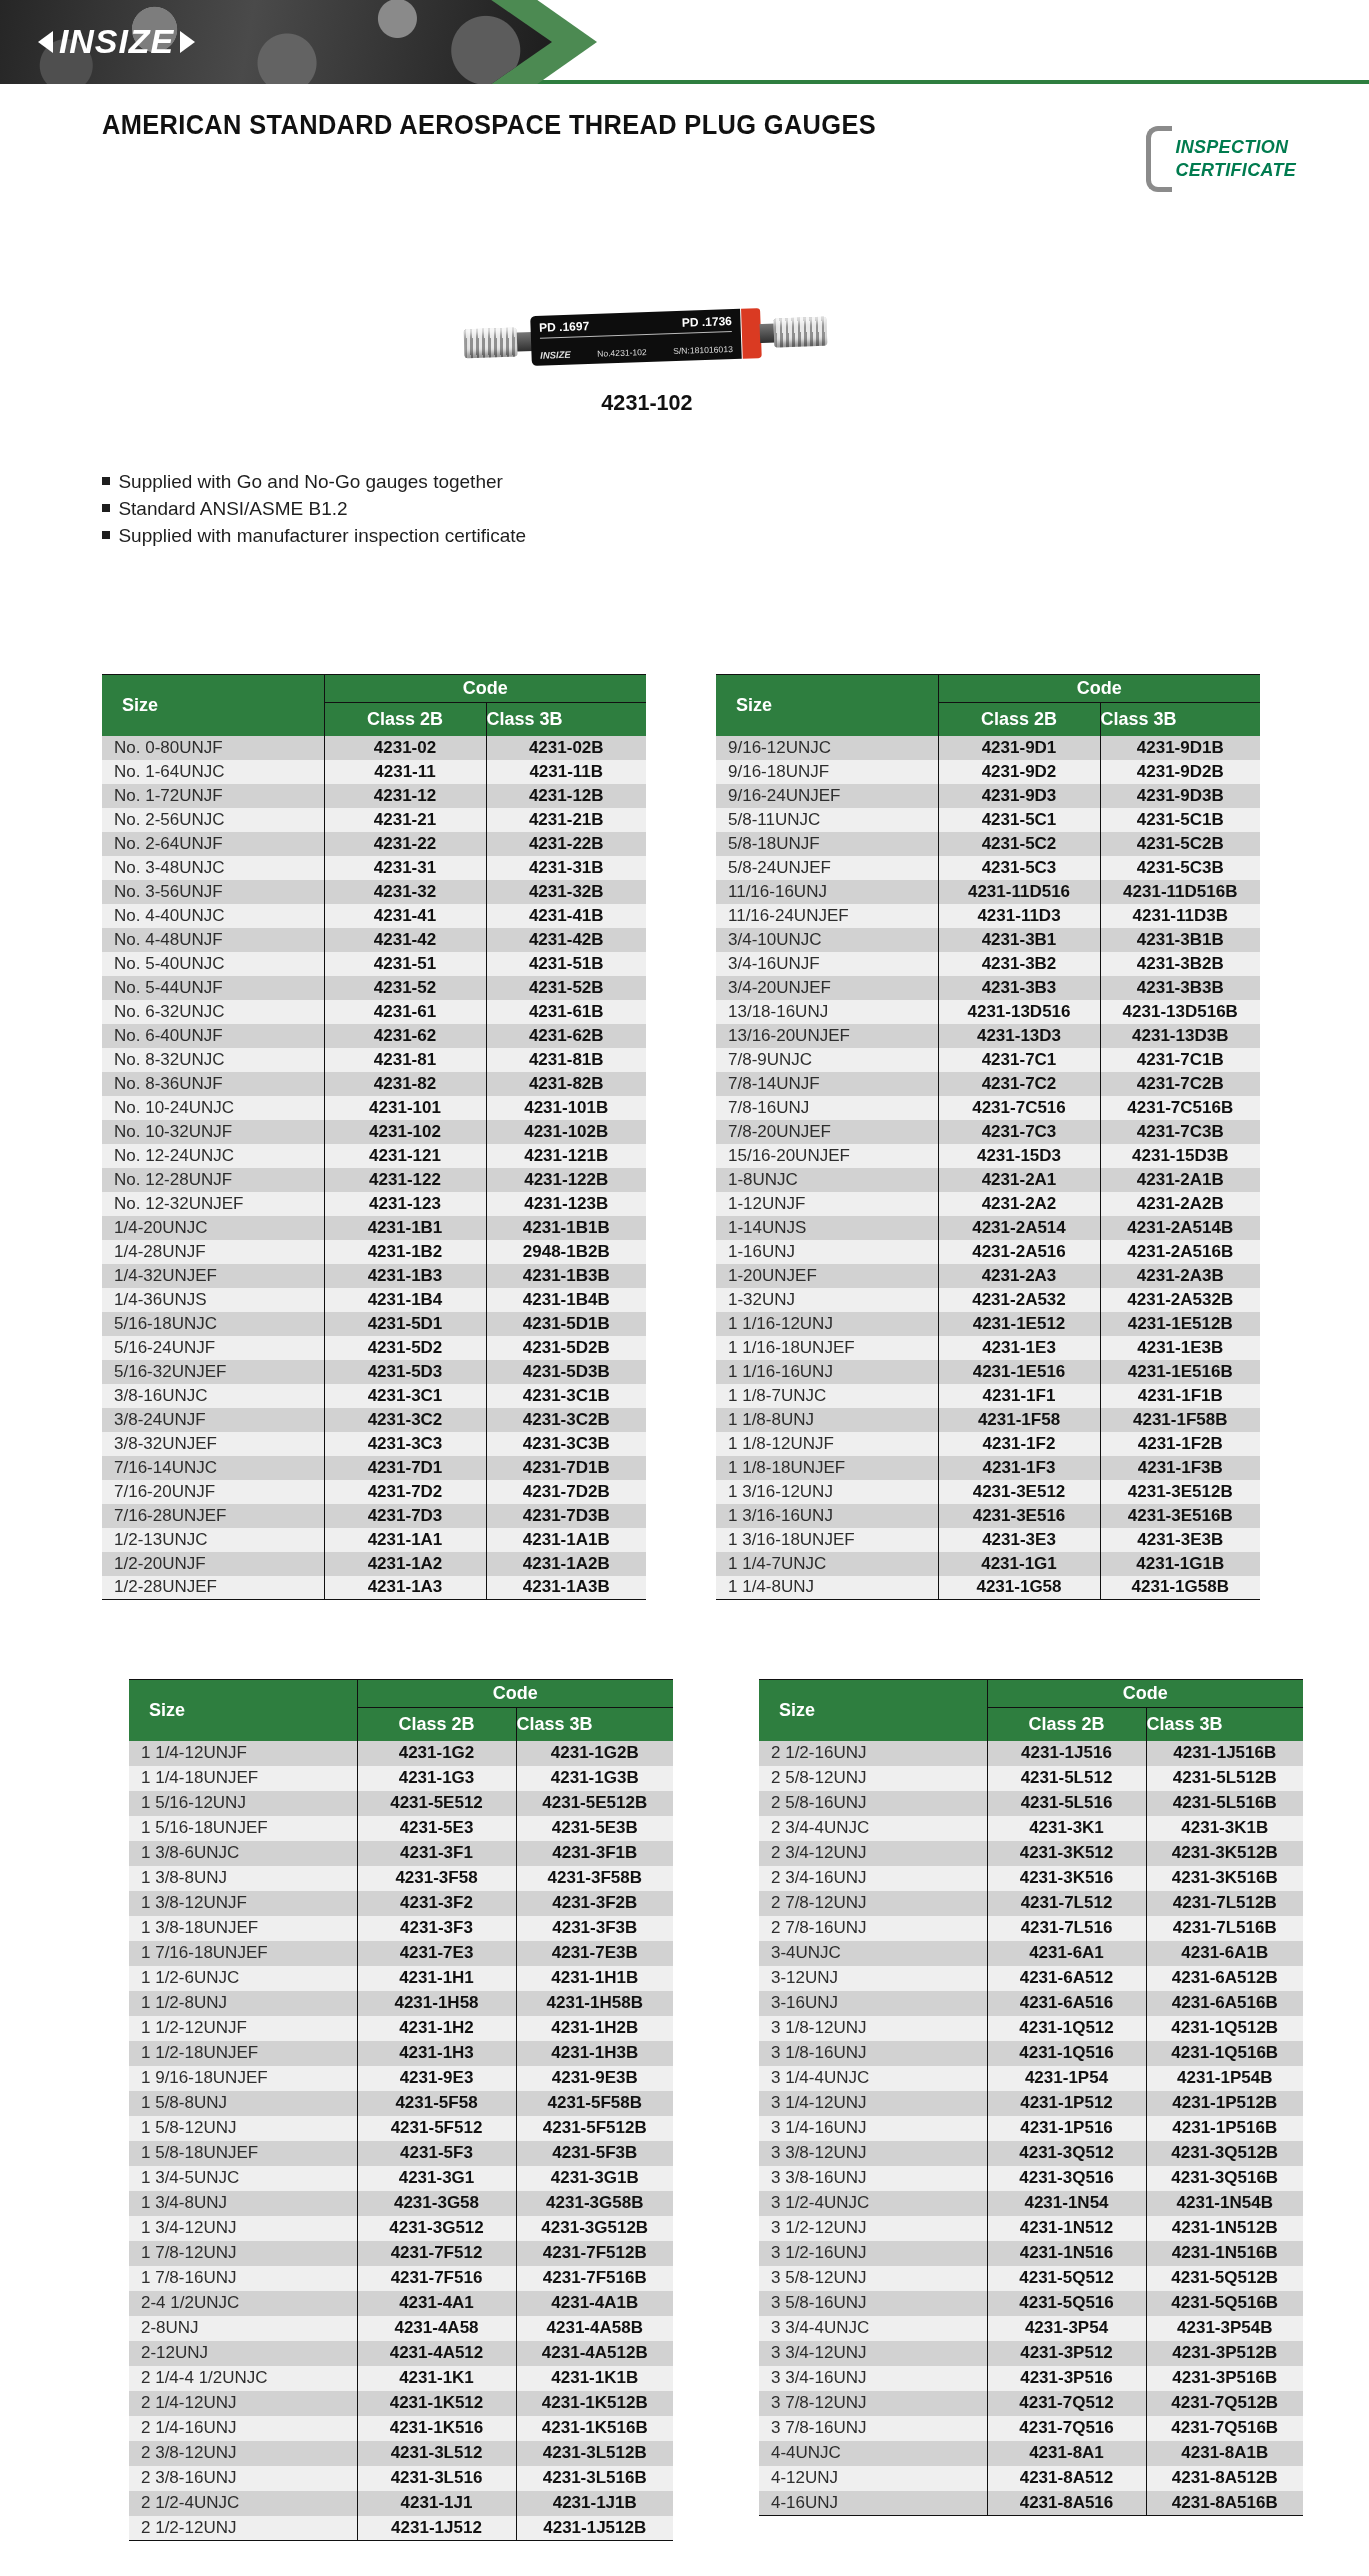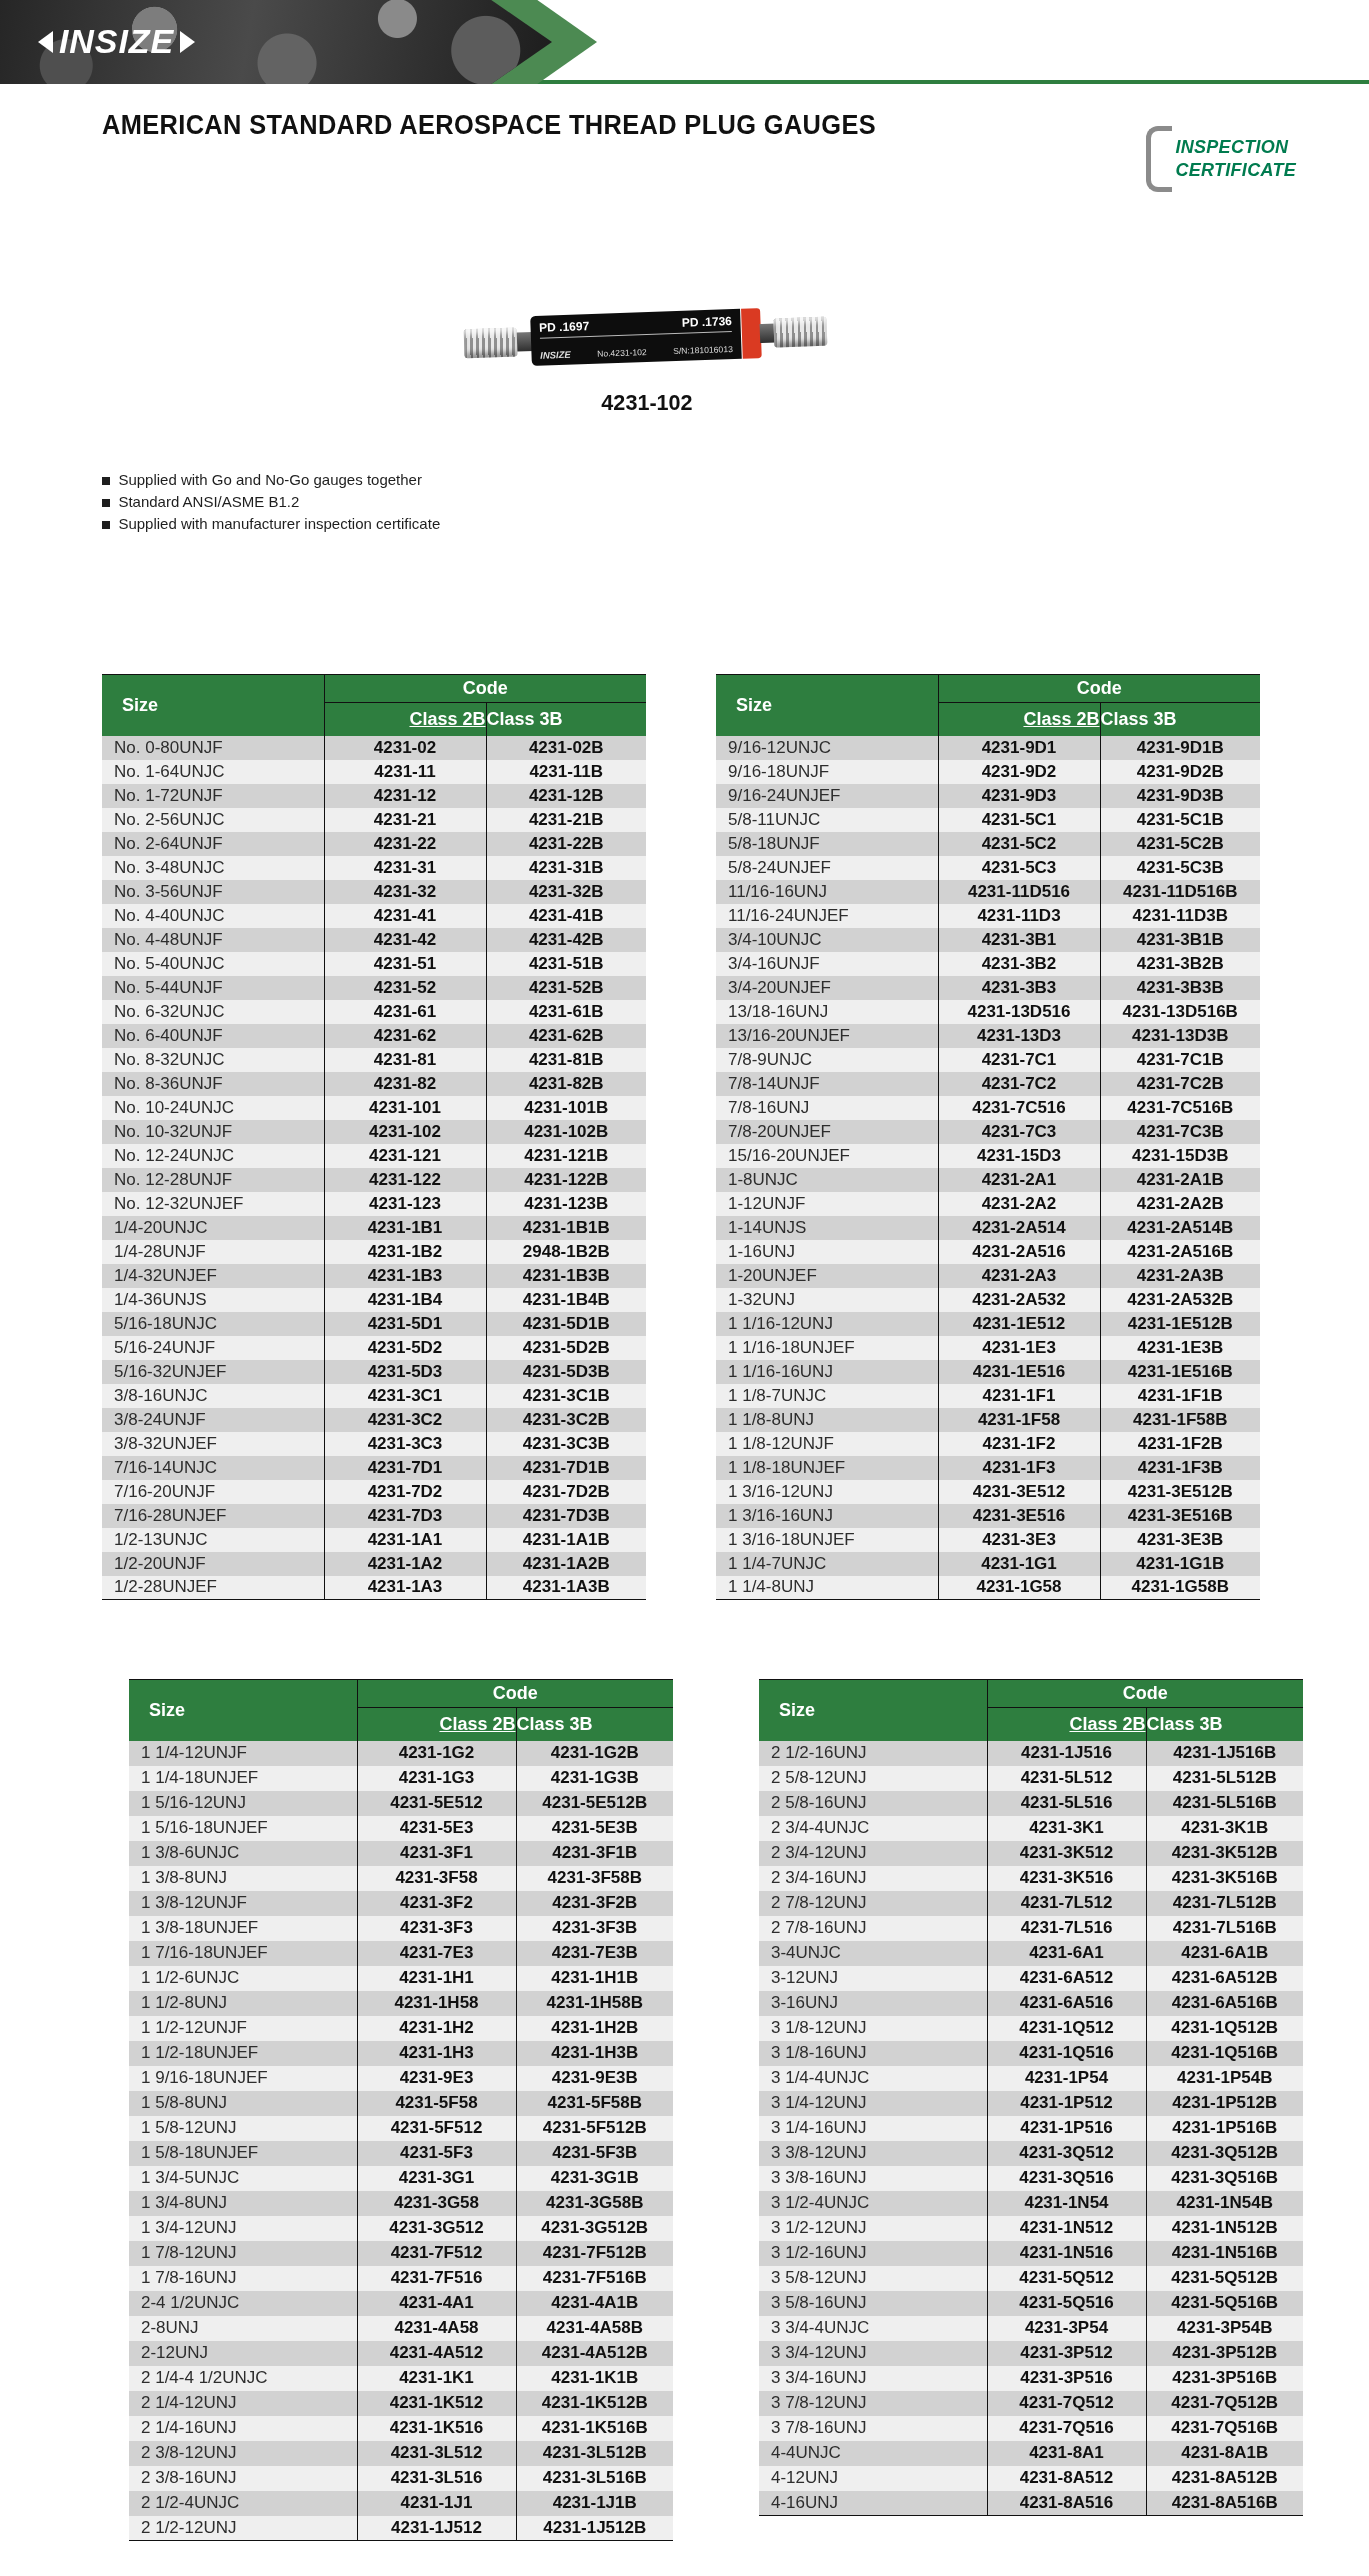--- a/index.html
+++ b/index.html
@@ -43,29 +43,29 @@
   .gauge-body { position:absolute; left:67px; top:10.3px; width:210px; height:50px; background:#0d0d0d; border-radius:5.2px 0 0 5.2px;
     color:#fff; padding:5.2px 8.6px 3.4px 8.6px; display:flex; flex-direction:column; justify-content:space-between; }
   .gauge-row1 { display:flex; justify-content:space-between; font-size:12px; font-weight:bold; border-bottom:0.9px solid #bbb; padding-bottom:2.6px; }
   .gauge-row2 { display:flex; justify-content:space-between; align-items:baseline; font-size:8.6px; color:#ddd; padding-bottom:1.7px; }
   .gauge-row2 .brand { font-style:italic; font-weight:800; font-size:9.5px; }
   .red-band { position:absolute; left:278px; top:10.3px; width:19px; height:50px; background:#da3a22; border-radius:0 3.4px 3.4px 0; }
   .gauge-caption { position:absolute; left:464px; top:390px; width:366px; text-align:center; font-size:21.6px; font-weight:bold; color:#111; }
 
   
   .bullets { position:absolute; left:102px; top:471px; }
-  .bullet { display:flex; align-items:flex-start; margin-bottom:5.2px; font-size:15px; color:#1e1e1e; }
+  .bullet { display:flex; align-items:flex-start; margin-bottom:5.2px; font-size:19px; color:#1e1e1e; }
   .bullet .sq { width:7.8px; height:7.8px; background:#1e1e1e; margin:6px 8.6px 0 0; flex:none; }
 
   
   table.gt { border-collapse:collapse; table-layout:fixed; border-top:1.7px solid #111; border-bottom:1.7px solid #111; }
   table.gt th { background:#2e7e3f; color:#ffffff; font-weight:bold; font-size:18px; }
   table.gt th.size-h { text-align:left; padding-left:20px; width:222px; }
   table.gt th.code-h { height:28px; border-left:1.7px solid #111; border-bottom:1.7px solid #111; text-align:center; }
-  table.gt th.c2b-h { height:16px; text-align:right; border-left:1.7px solid #111; width:162px;text-decoration:underline; }
+  table.gt th.c2b-h { height:16px; text-align:center; border-left:1.7px solid #111; width:162px; }
   table.gt th.c3b-h { height:33px; text-align:left; border-left:1.7px solid #111; width:160px; }
   table.gt td { height:24px; font-size:17px; color:#2d2d2d; }
   table.gt td:first-child { text-align:left; padding-left:12px; }
   table.gt td:nth-child(2), table.gt td:nth-child(3) { text-align:center; font-weight:bold; color:#101010; border-left:1.7px solid #111; }
   table.gt tbody tr:nth-child(odd) { background:#d2d2d2; }
   table.gt tbody tr:nth-child(even) { background:#efefef; }
   .tbl1 { position:absolute; left:102px; top:674px; }
   .tbl2 { position:absolute; left:716px; top:674px; }
   .tbl3 { position:absolute; left:129px; top:1679px; }
   .tbl4 { position:absolute; left:759px; top:1679px; }

